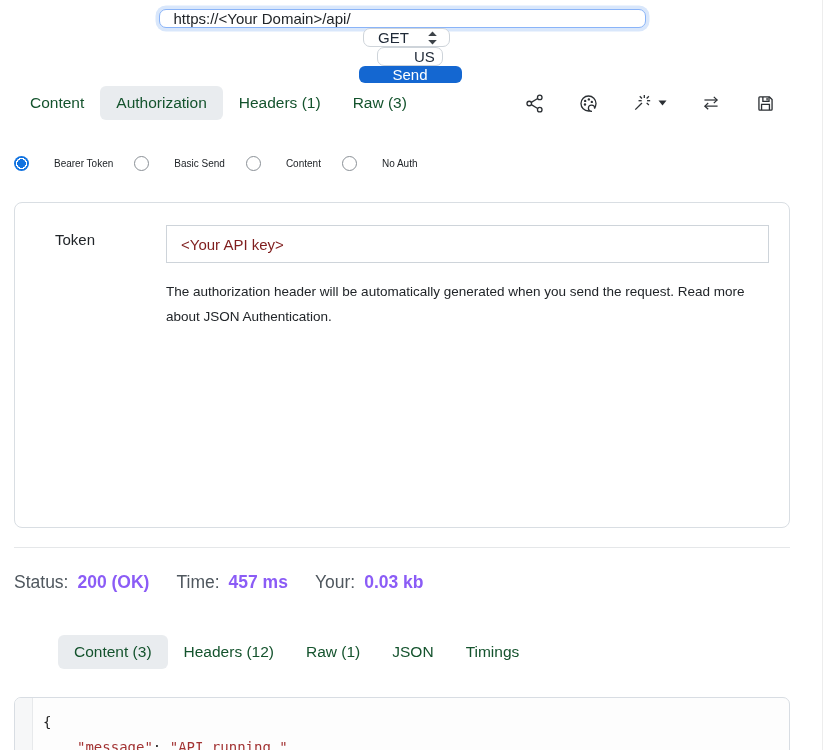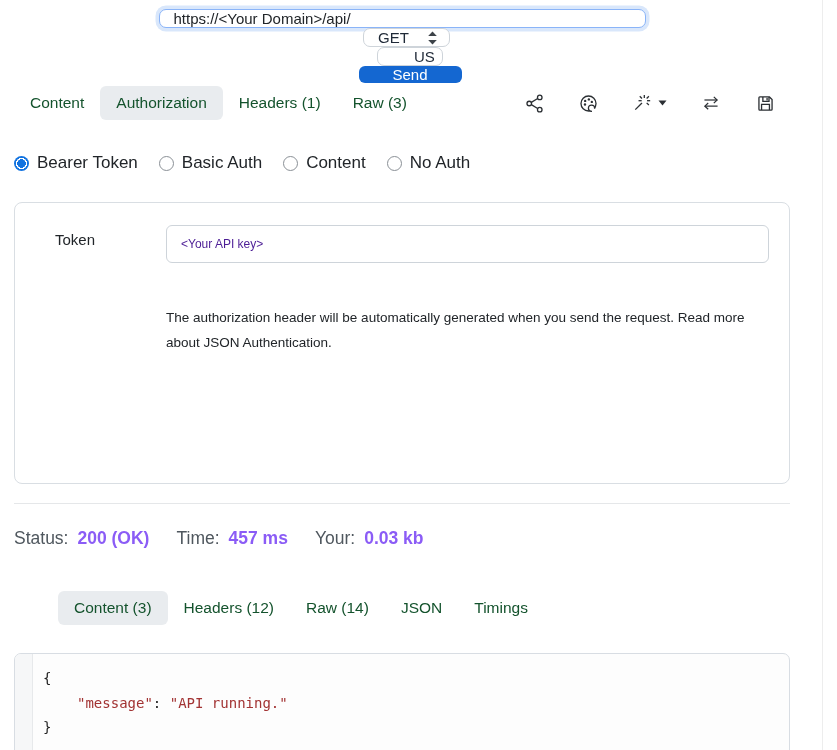--- a/index.html
+++ b/index.html
@@ -45,45 +45,45 @@
     border-radius:6px; cursor:pointer; white-space:nowrap;
   }
   .tab.active { background:#e9ecef; }
   .icon-bar { display:flex; align-items:center; gap:33px; padding-right:14px; }
   .icon-btn { display:flex; align-items:center; cursor:pointer; }
   .icon-btn svg { display:block; }
   .caret-down { margin-left:4px; }
 
   
   .auth-row { display:flex; align-items:center; gap:21px; margin-top:31px; height:20px; }
-  .radio-option { display:flex; align-items:center; gap:8px; cursor:pointer; font-size:17px; }
+  .radio-option { display:flex; align-items:center; gap:25px; cursor:pointer; font-size:10px; }
   .radio-circle {
     width:15px; height:15px; border-radius:50%;
     border:1px solid #8a9096; background:#fff; flex:0 0 auto;
   }
   .radio-circle.checked {
     border:none;
     background:radial-gradient(circle at center, #1273e0 0 4.2px, #ffffff 4.3px 5.6px, #1273e0 5.7px 100%);
   }
 
   
   .token-panel {
-    margin-top:29px; height:282px;
+    margin-top:29px; height:326px;
     border:1px solid #d9dee3; border-radius:8px;
     position:relative; background:#fff;
   }
   .token-label { position:absolute; left:40px; top:28px; font-size:15px; }
   .token-input {
     position:absolute; left:151px; top:22px;
     width:603px; height:38px;
-    border:1px solid #ced4da; border-radius:6px;
-    padding:0 14px; font-size:12px; color:#4c1d95;
+    border:1px solid #ced4da; border-radius:0;
+    padding:0 14px; font-size:15px; color:#7f1d1d;
     font-family:"Liberation Sans", sans-serif; outline:none;
   }
-  .token-help { position:absolute; left:151px; top:102px; font-size:13.5px; color:#212529; line-height:25px; }
+  .token-help { position:absolute; left:151px; top:76px; font-size:13.5px; color:#212529; line-height:25px; }
 
   
   .divider { margin-top:19px; height:1px; background:#e5e7e9; }
 
   
   .status-row { margin-top:24px; display:flex; align-items:flex-start; font-size:17.5px; }
   .status-label { color:#4f575e; }
   .status-value { color:#8b5cf6; font-weight:700; margin-left:9px; }
   .status-gap { width:27px; }
 
@@ -190,21 +190,21 @@
     </div>
   </div>
 
   <div class="auth-row">
     <label class="radio-option">
       <span class="radio-circle checked"></span>
       <span>Bearer Token</span>
     </label>
     <label class="radio-option">
       <span class="radio-circle"></span>
-      <span>Basic Auth</span>
+      <span>Basic Send</span>
     </label>
     <label class="radio-option">
       <span class="radio-circle"></span>
       <span>Content</span>
     </label>
     <label class="radio-option">
       <span class="radio-circle"></span>
       <span>No Auth</span>
     </label>
   </div>
@@ -227,21 +227,21 @@
     <span class="status-label">Time:</span>
     <span class="status-value">457 ms</span>
     <span class="status-gap"></span>
     <span class="status-label">Your:</span>
     <span class="status-value">0.03 kb</span>
   </div>
 
   <div class="response-tabs">
     <div class="tab active">Content (3)</div>
     <div class="tab">Headers (12)</div>
-    <div class="tab">Raw (14)</div>
+    <div class="tab">Raw (1)</div>
     <div class="tab">JSON</div>
     <div class="tab">Timings</div>
   </div>
 
   <div class="code-block">
     <div class="code-gutter"></div>
     <div class="code-content">
       <div class="code-line"><span>{</span></div>
       <div class="code-line"><span class="indent"></span><span class="tok-str">"message"</span><span>: </span><span class="tok-str">"API running."</span></div>
       <div class="code-line"><span>}</span></div>

